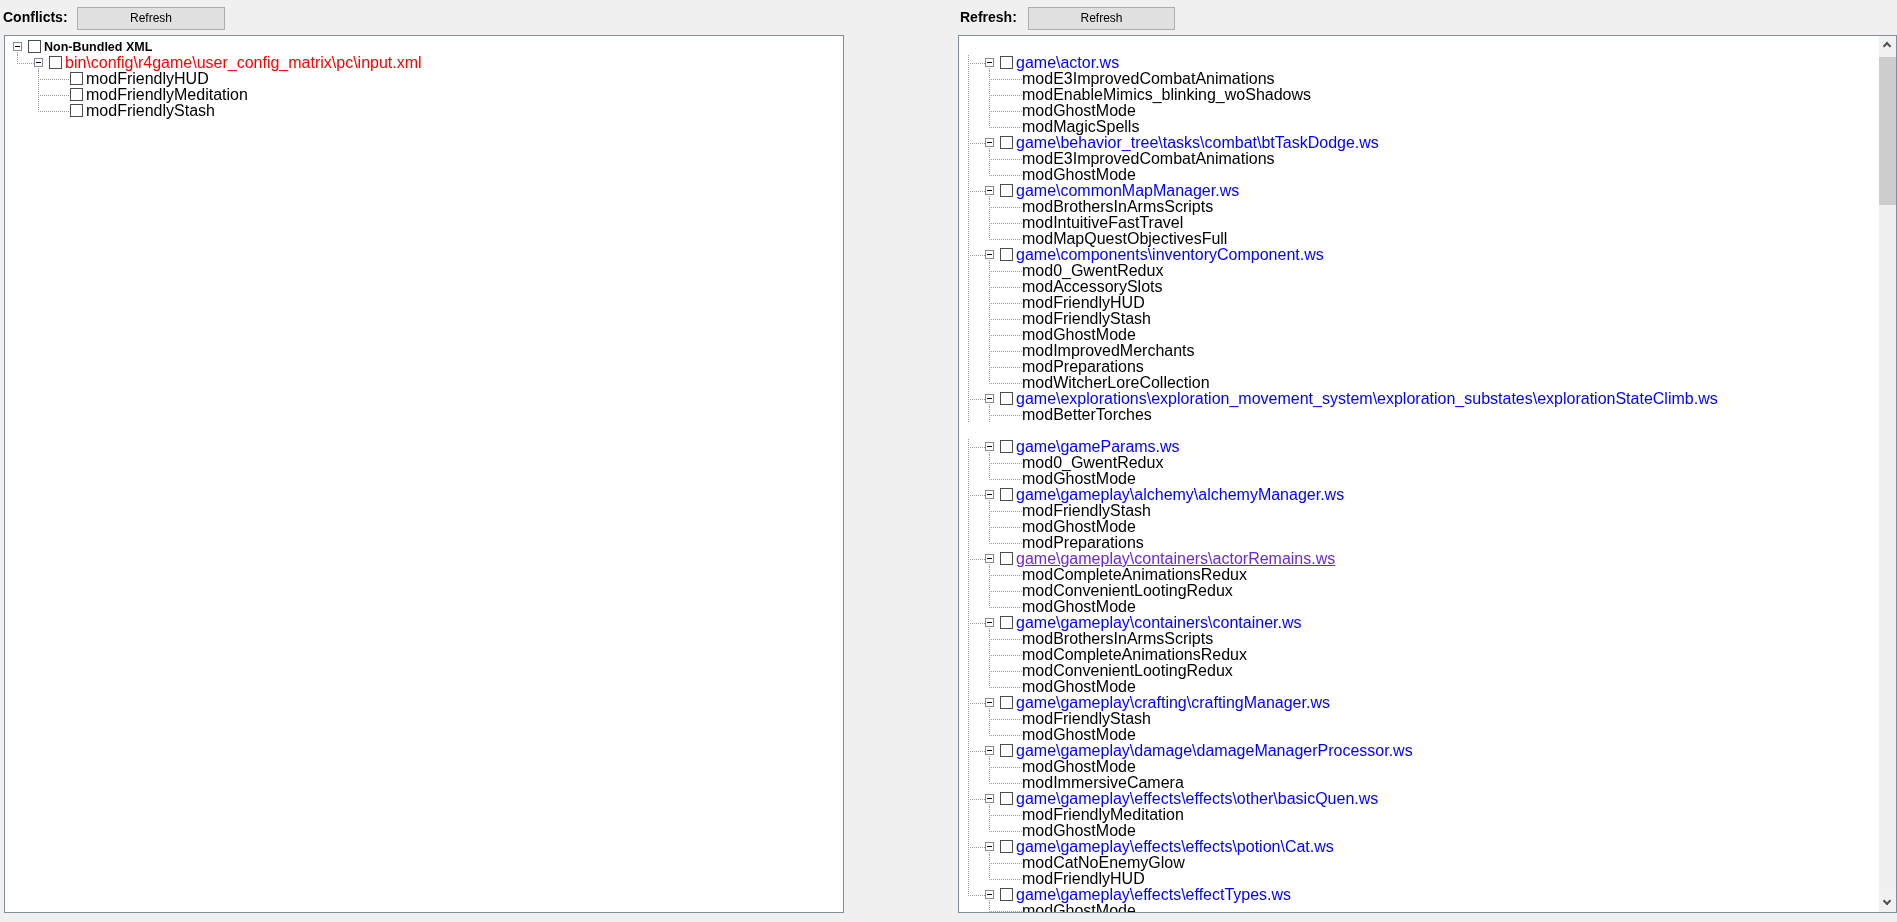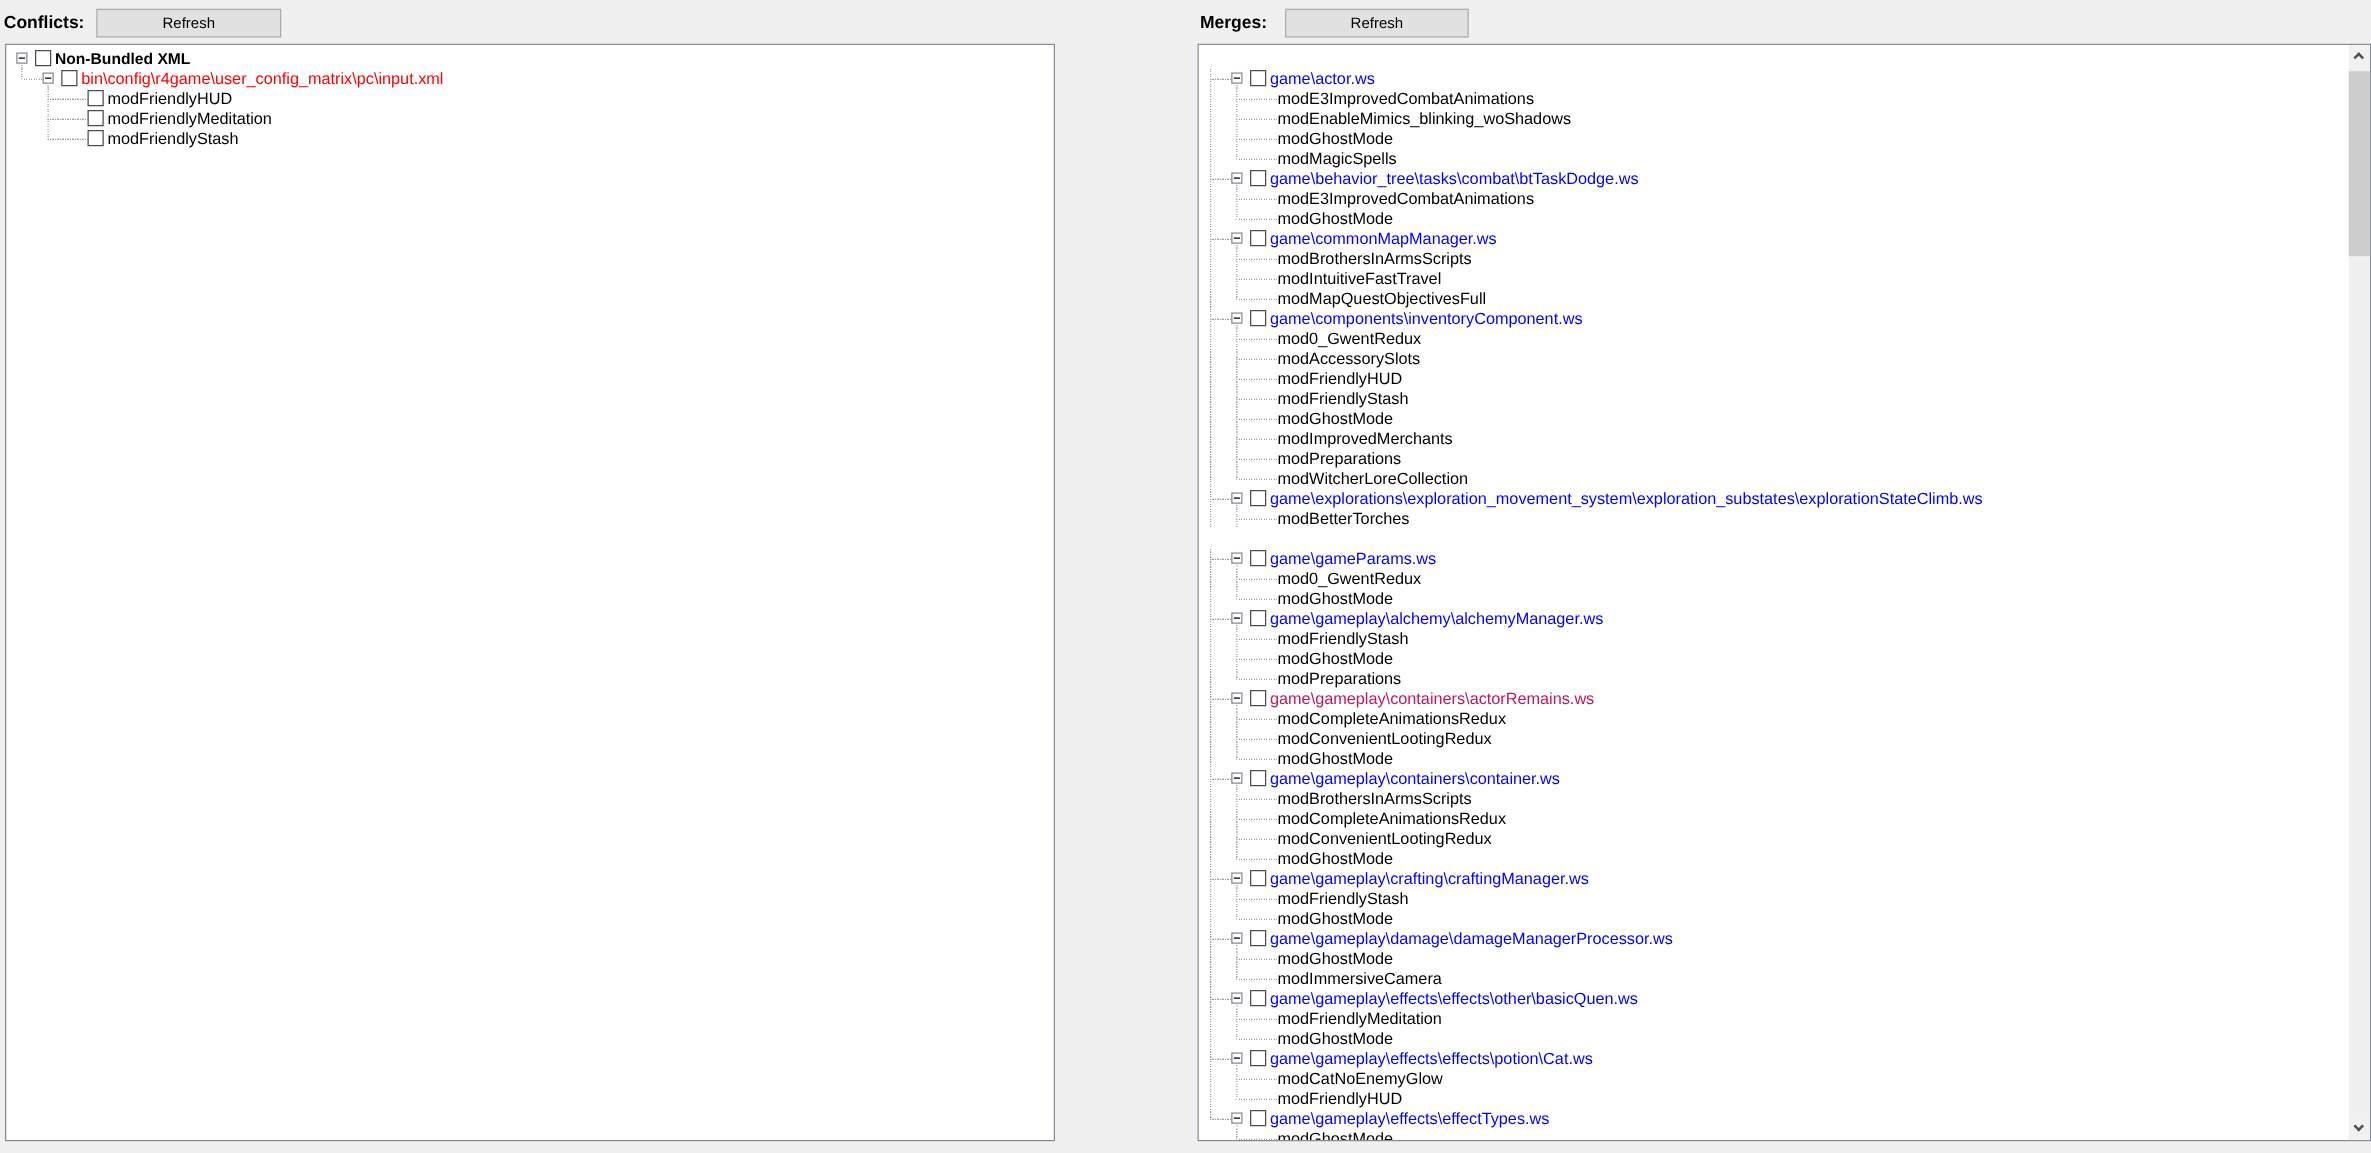--- a/index.html
+++ b/index.html
@@ -23,21 +23,21 @@
     position:absolute;top:35px;height:878px;
     background:#fff;border:1px solid #828f99;
     box-sizing:border-box;overflow:hidden;
   }
   #conflicts-panel{left:4px;width:840px;}
   #merges-panel{left:958px;width:939px;}
   .tree-body{position:absolute;left:0;top:0;right:0;bottom:0;overflow:hidden;}
   .trow{position:absolute;left:0;right:0;height:16px;}
   .tlabel{
     position:absolute;top:1px;height:14px;line-height:14px;
-    font-size:13px;color:#000;white-space:pre;
+    font-size:16px;color:#000;white-space:pre;
   }
   .tlabel.bold{font-weight:bold;font-size:12.5px;}
   .vguide{
     position:absolute;width:1px;
     background:repeating-linear-gradient(to bottom,#9d9d9d 0 1px,transparent 1px 2px);
   }
   .hguide{
     position:absolute;height:1px;
     background:repeating-linear-gradient(to right,#9d9d9d 0 1px,transparent 1px 2px);
   }
@@ -72,21 +72,21 @@
   .thumb{
     position:absolute;left:0;width:17px;background:#cdcdcd;
   }
 </style>
 </head>
 <body>
 
 <div class="hdr-label" style="left:3px;">Conflicts:</div>
 <div class="refresh-btn" style="left:77px;width:148px;">Refresh</div>
 
-<div class="hdr-label" style="left:960px;">Merges:</div>
+<div class="hdr-label" style="left:960px;">Refresh:</div>
 <div class="refresh-btn" style="left:1028px;width:147px;">Refresh</div>
 
 <div id="conflicts-panel" class="tree-panel">
   <div class="tree-body" id="conflicts-tree">
       <div class="trow" style="top: 3px;">
         <i class="vguide" style="left: 12px; top: 13px; height: 3px;"></i>
         <span class="expander" style="left: 8px;"></span>
         <span class="cbox" style="left: 23px;"></span>
         <span class="tlabel bold" style="left: 39px;">Non-Bundled XML</span>
       </div>
@@ -314,21 +314,21 @@
         <i class="vguide" style="left: 30px; top: 0px; height: 8px;"></i>
         <i class="hguide" style="left: 30px; top: 8px; width: 33px;"></i>
         <span class="tlabel" style="left: 63px;">modPreparations</span>
       </div>
       <div class="trow" style="top: 515px;">
         <i class="vguide" style="left: 9px; top: 0px; height: 16px;"></i>
         <i class="hguide" style="left: 9px; top: 8px; width: 17px;"></i>
         <i class="vguide" style="left: 30px; top: 13px; height: 3px;"></i>
         <span class="expander" style="left: 26px;"></span>
         <span class="cbox" style="left: 41px;"></span>
-        <span class="tlabel" style="left: 57px; color: #be185d;">game\gameplay\containers\actorRemains.ws</span>
+        <span class="tlabel" style="left: 57px; color: #6d28d9; text-decoration: underline;">game\gameplay\containers\actorRemains.ws</span>
       </div>
       <div class="trow" style="top: 531px;">
         <i class="vguide" style="left: 9px; top: 0px; height: 16px;"></i>
         <i class="vguide" style="left: 30px; top: 0px; height: 16px;"></i>
         <i class="hguide" style="left: 30px; top: 8px; width: 33px;"></i>
         <span class="tlabel" style="left: 63px;">modCompleteAnimationsRedux</span>
       </div>
       <div class="trow" style="top: 547px;">
         <i class="vguide" style="left: 9px; top: 0px; height: 16px;"></i>
         <i class="vguide" style="left: 30px; top: 0px; height: 16px;"></i>

